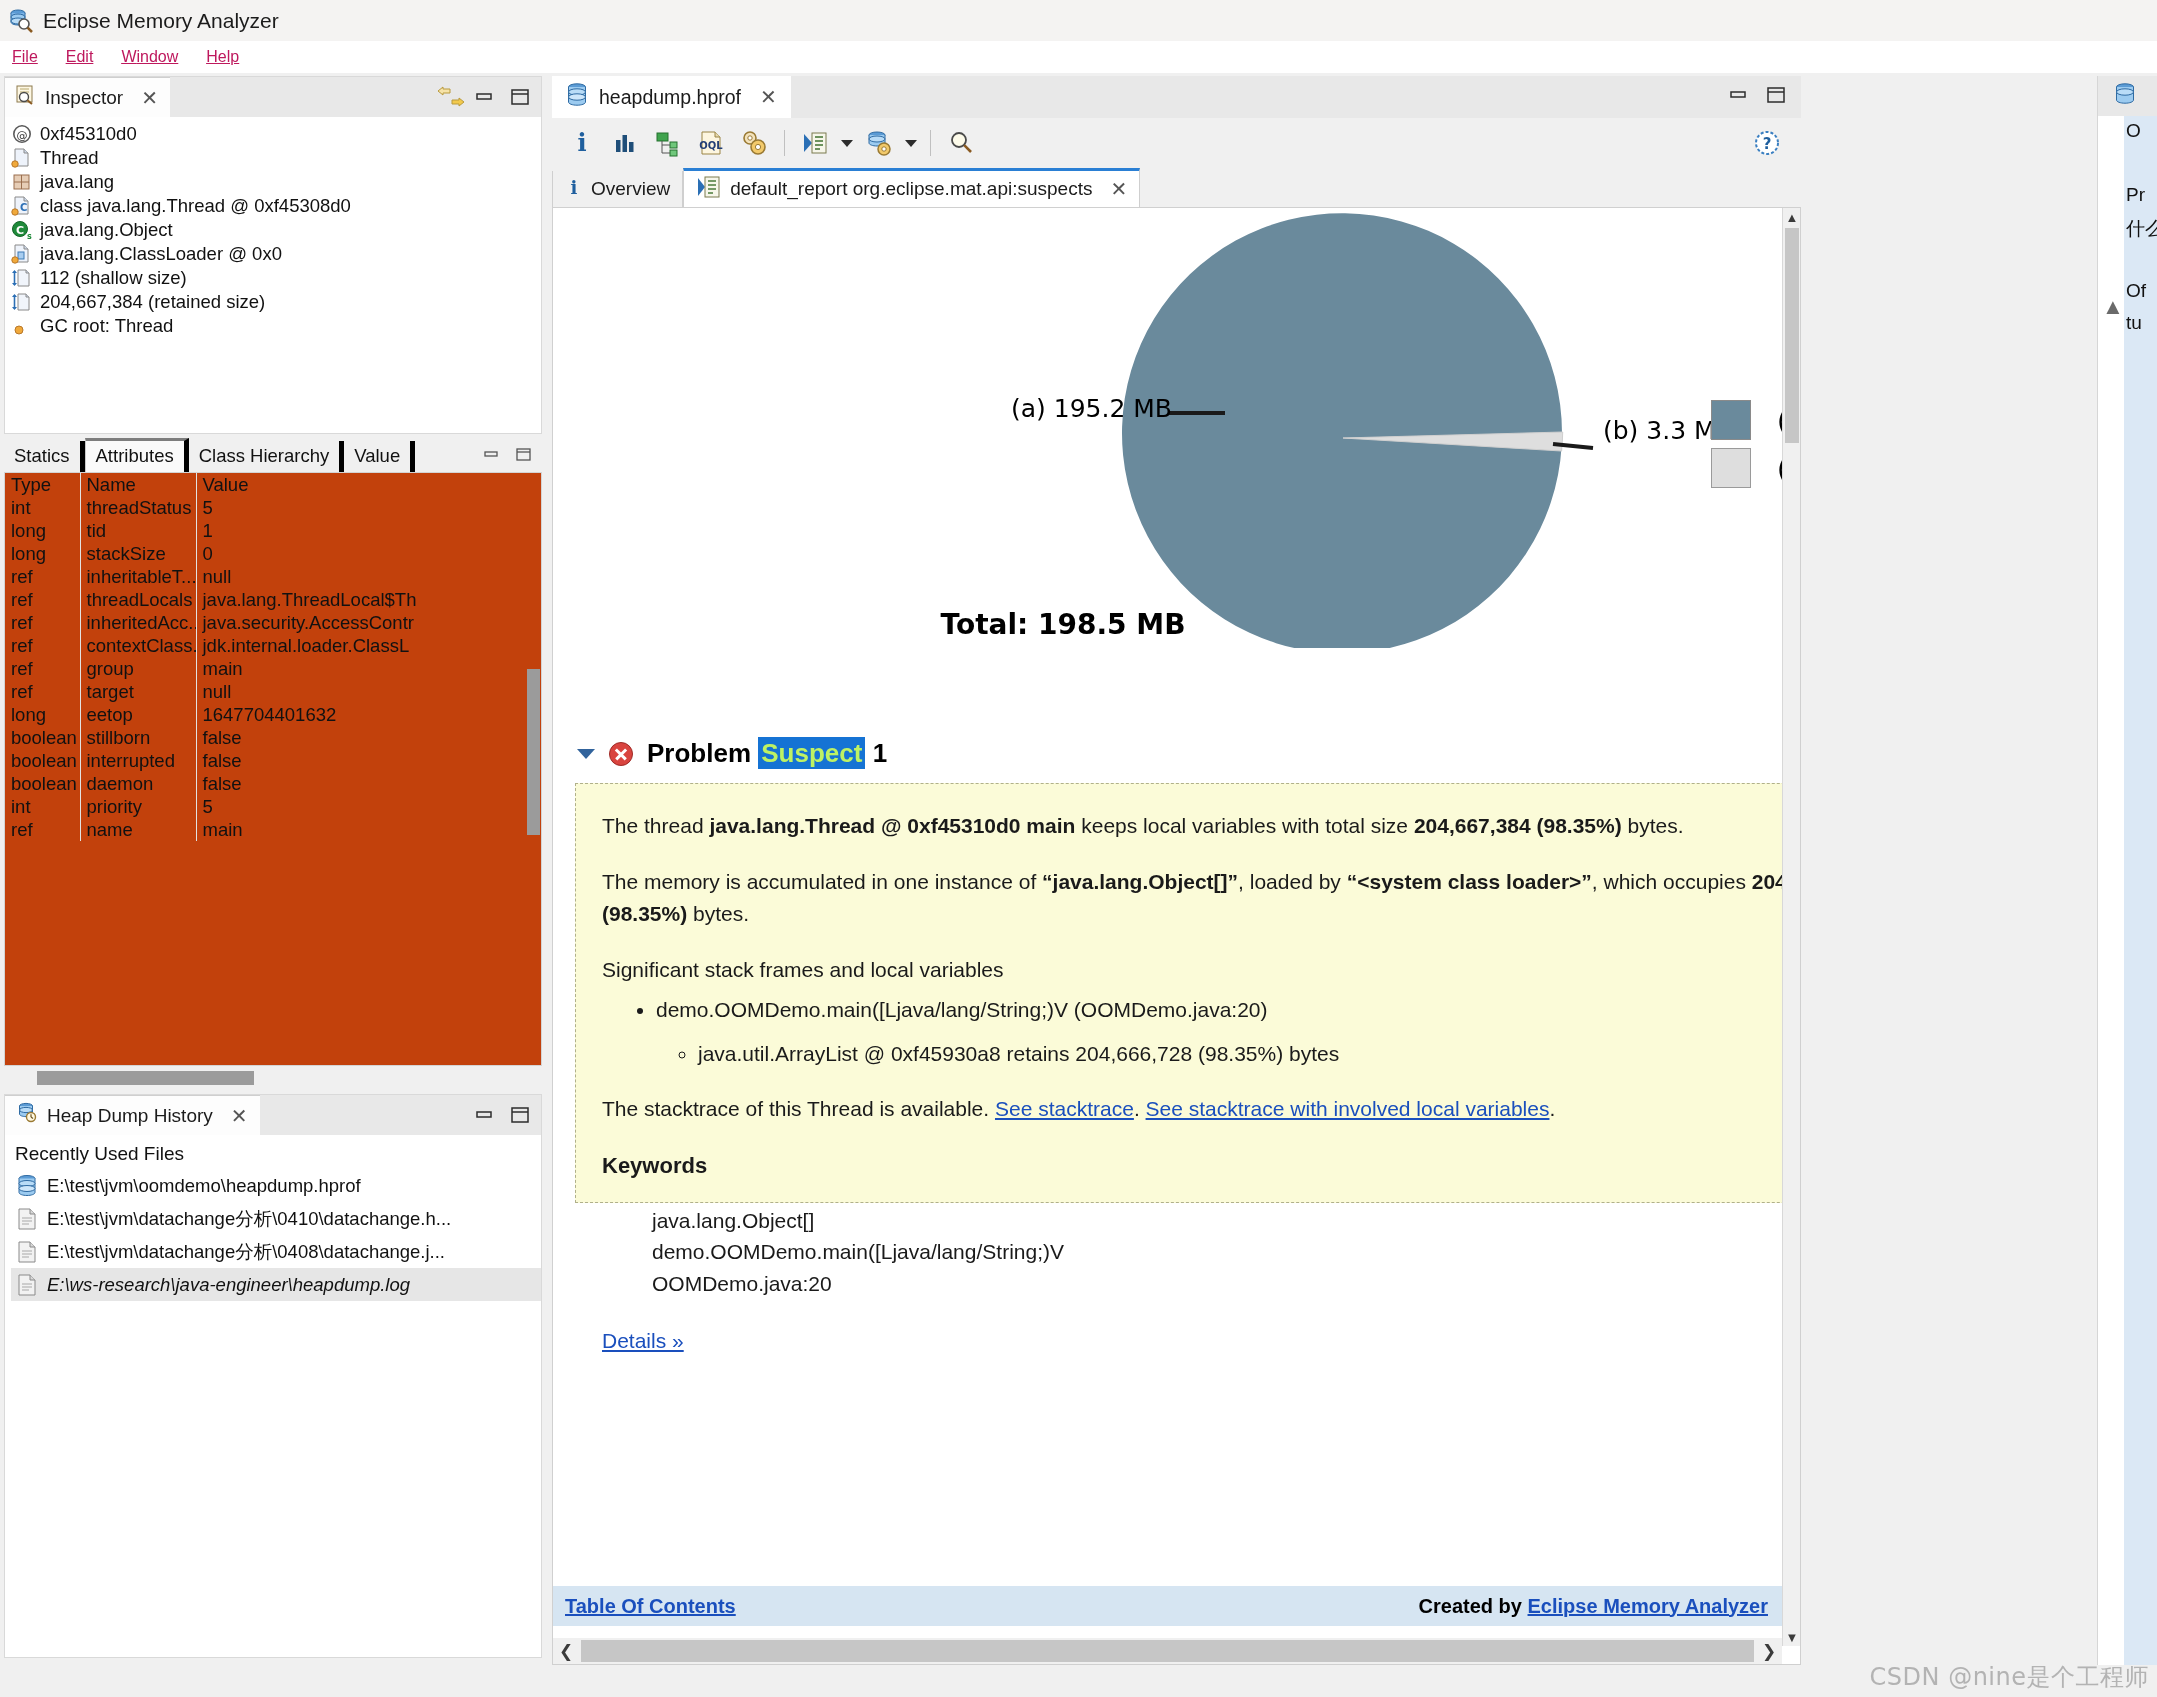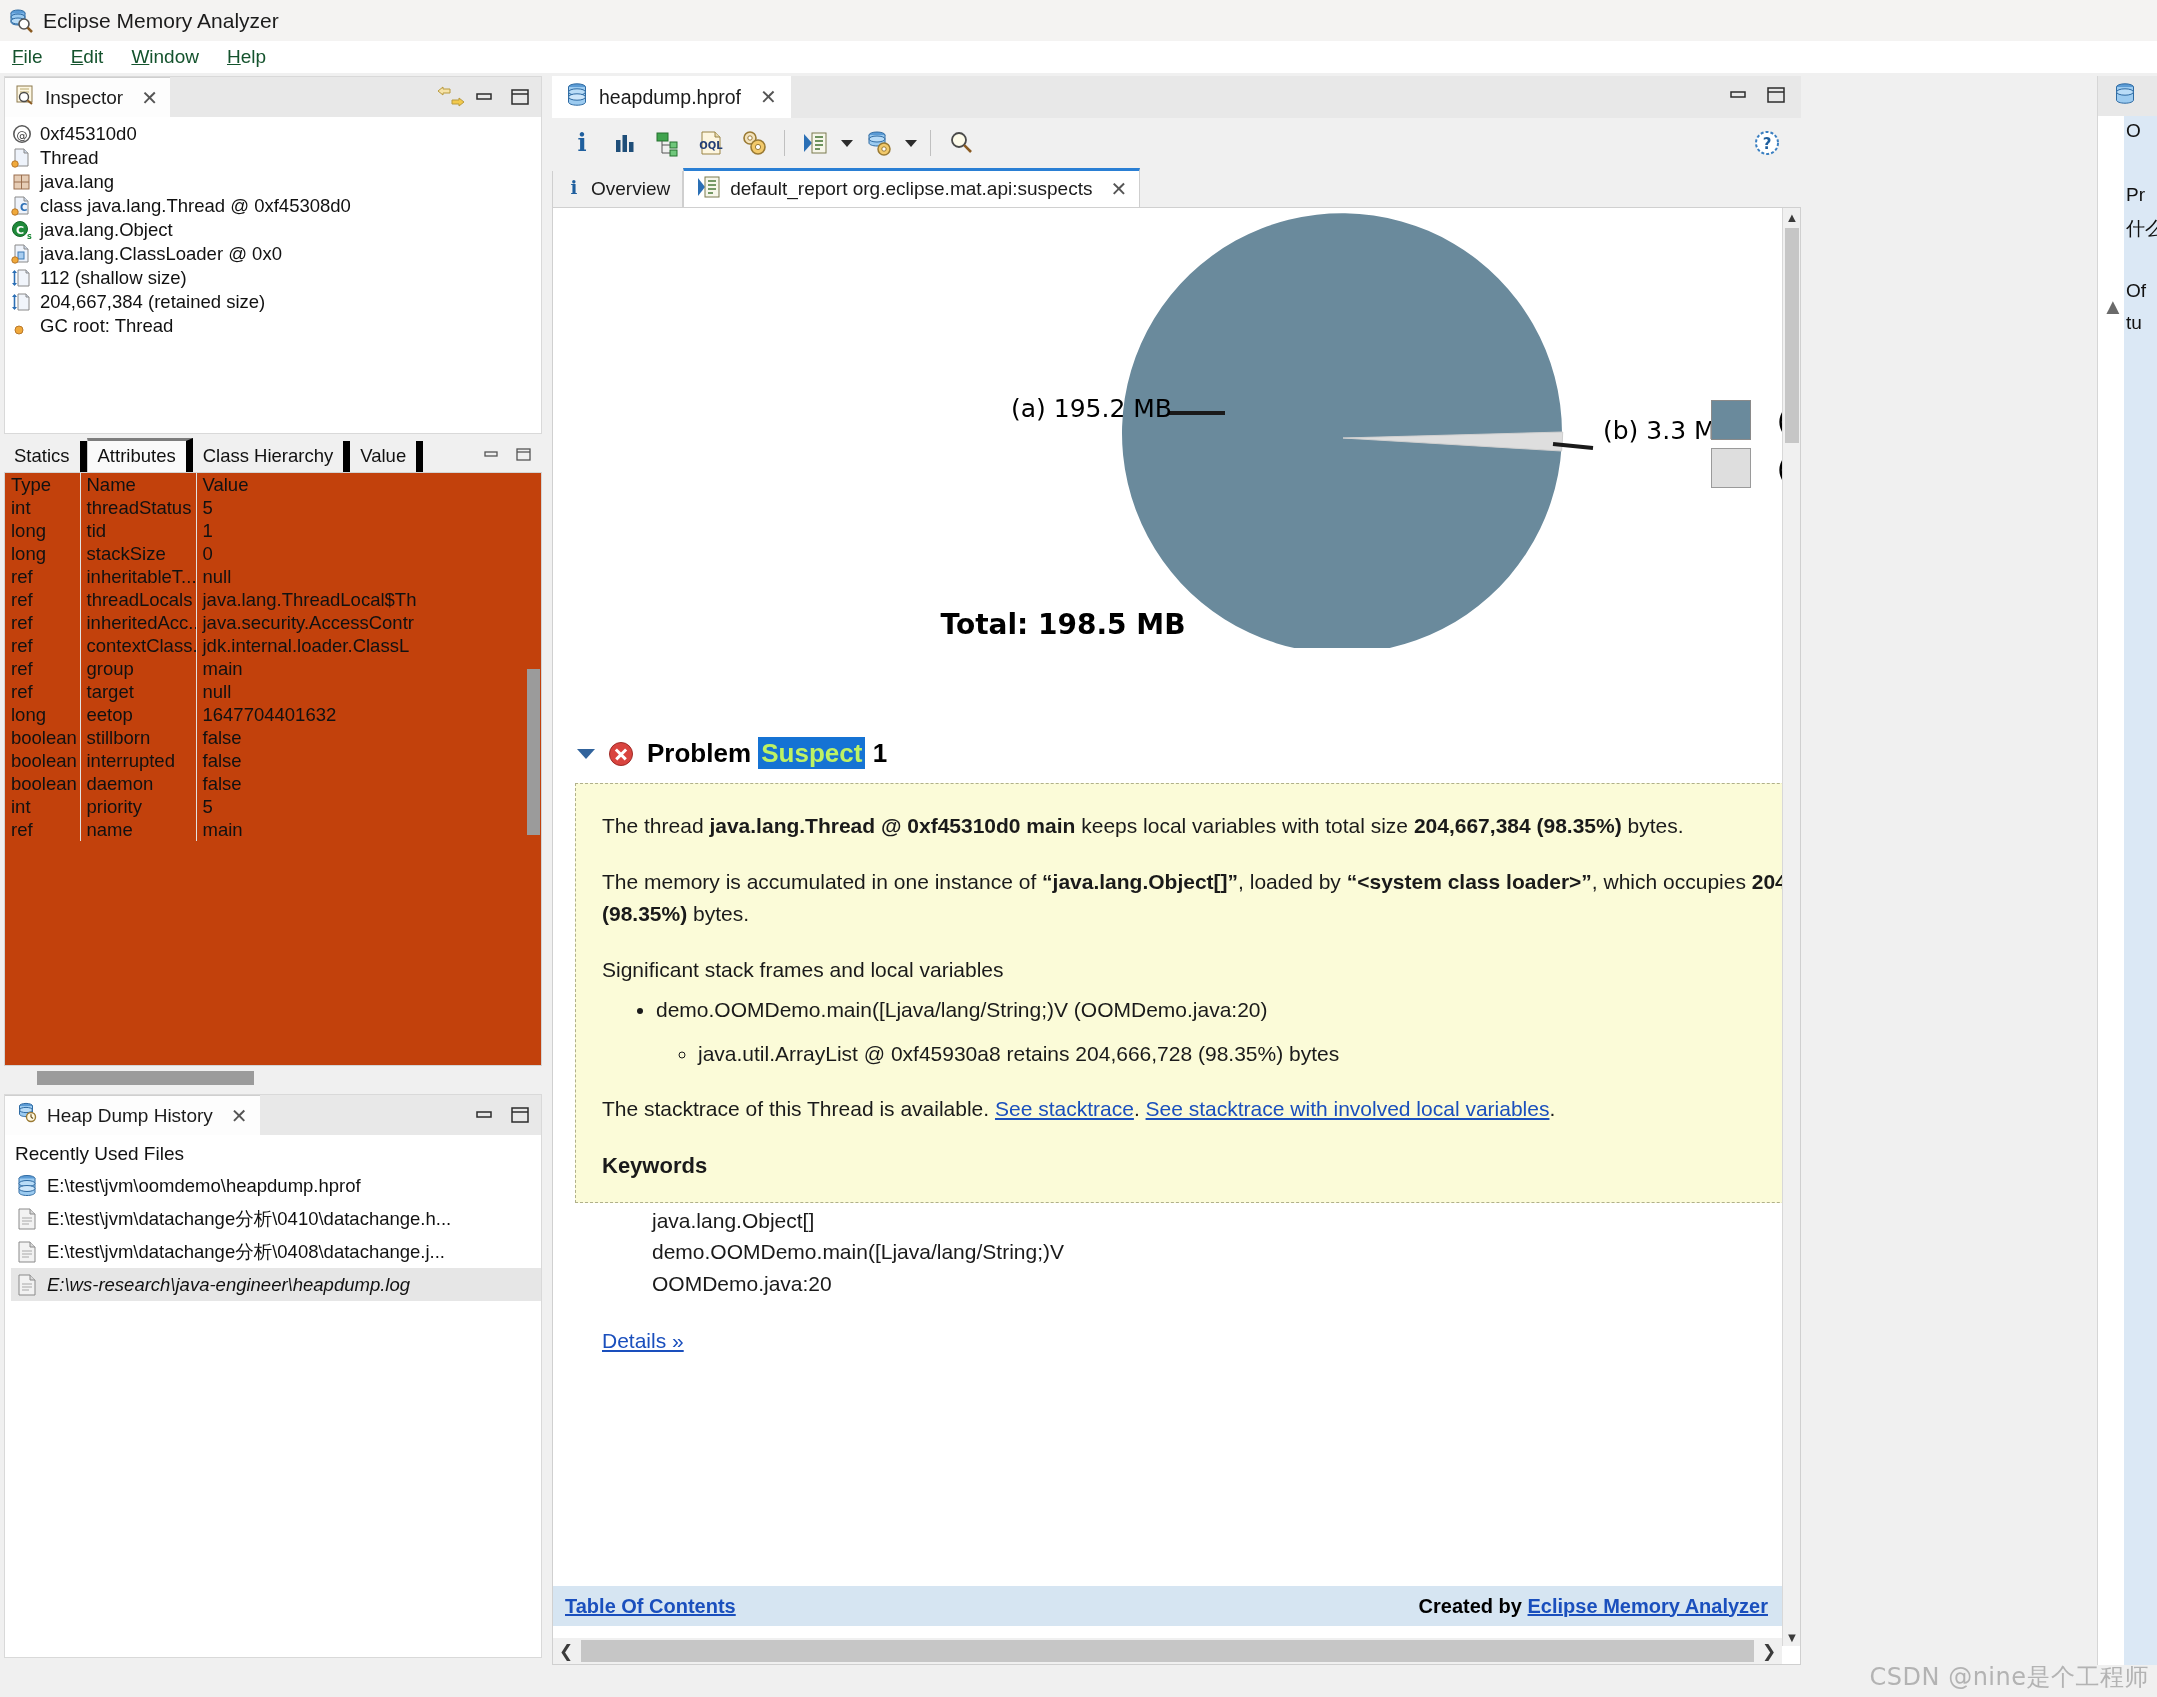--- a/index.html
+++ b/index.html
@@ -22,21 +22,21 @@
   #titlebar .app-icon { width: 26px; height: 26px; position: relative; margin-right: 9px; flex: none; }
   .title-text { font-size: 21px; color: #1b1b1b; }
 
   
   #menubar {
     position: absolute; left: 0; top: 41px; width: 2157px; height: 32px;
     background: #ffffff;
     display: flex; align-items: center;
     padding-left: 12px; gap: 28px;
   }
-  .menu-item { font-size: 19px; color: #14532d; cursor: default; }
+  .menu-item { font-size: 16px; color: #be185d; cursor: default; text-decoration: underline; }
   .menu-item .mn { text-decoration: underline; }
 
   
   #left-col {
     position: absolute; left: 0; top: 76px; width: 546px; height: 1589px;
     background: #f0f0f0;
   }
 
   
   #inspector-view {
@@ -76,21 +76,21 @@
   #attributes-view {
     position: absolute; left: 4px; top: 362px; width: 538px; height: 650px;
     background: #f0f0f0;
   }
   .attr-tabs {
     display: flex; align-items: flex-end; height: 34px; position: relative;
     background: #f0f0f0;
   }
   .attr-tab {
     font-size: 18.5px; color: #111; padding: 4px 10px 6px 10px;
-    border-right: 7px solid #000000; background: #f0f0f0; height: 31px;
+    border-right: 5px solid #000000; background: #f0f0f0; height: 31px;
   }
   .attr-tab.active { background: #fafafa; border-top: 3px solid #7d7d7d;
     border-left: 1px solid #c8c8c8; height: 34px; }
   .attr-tabs .corner-btns {
     margin-left: auto; display: flex; gap: 12px; padding: 0 8px 6px 0;
   }
   .table-wrap {
     position: absolute; left: 0; top: 34px; right: 0; bottom: 22px;
     background: #c2410c; border: 1px solid #d4d4d4; overflow: hidden;
   }

